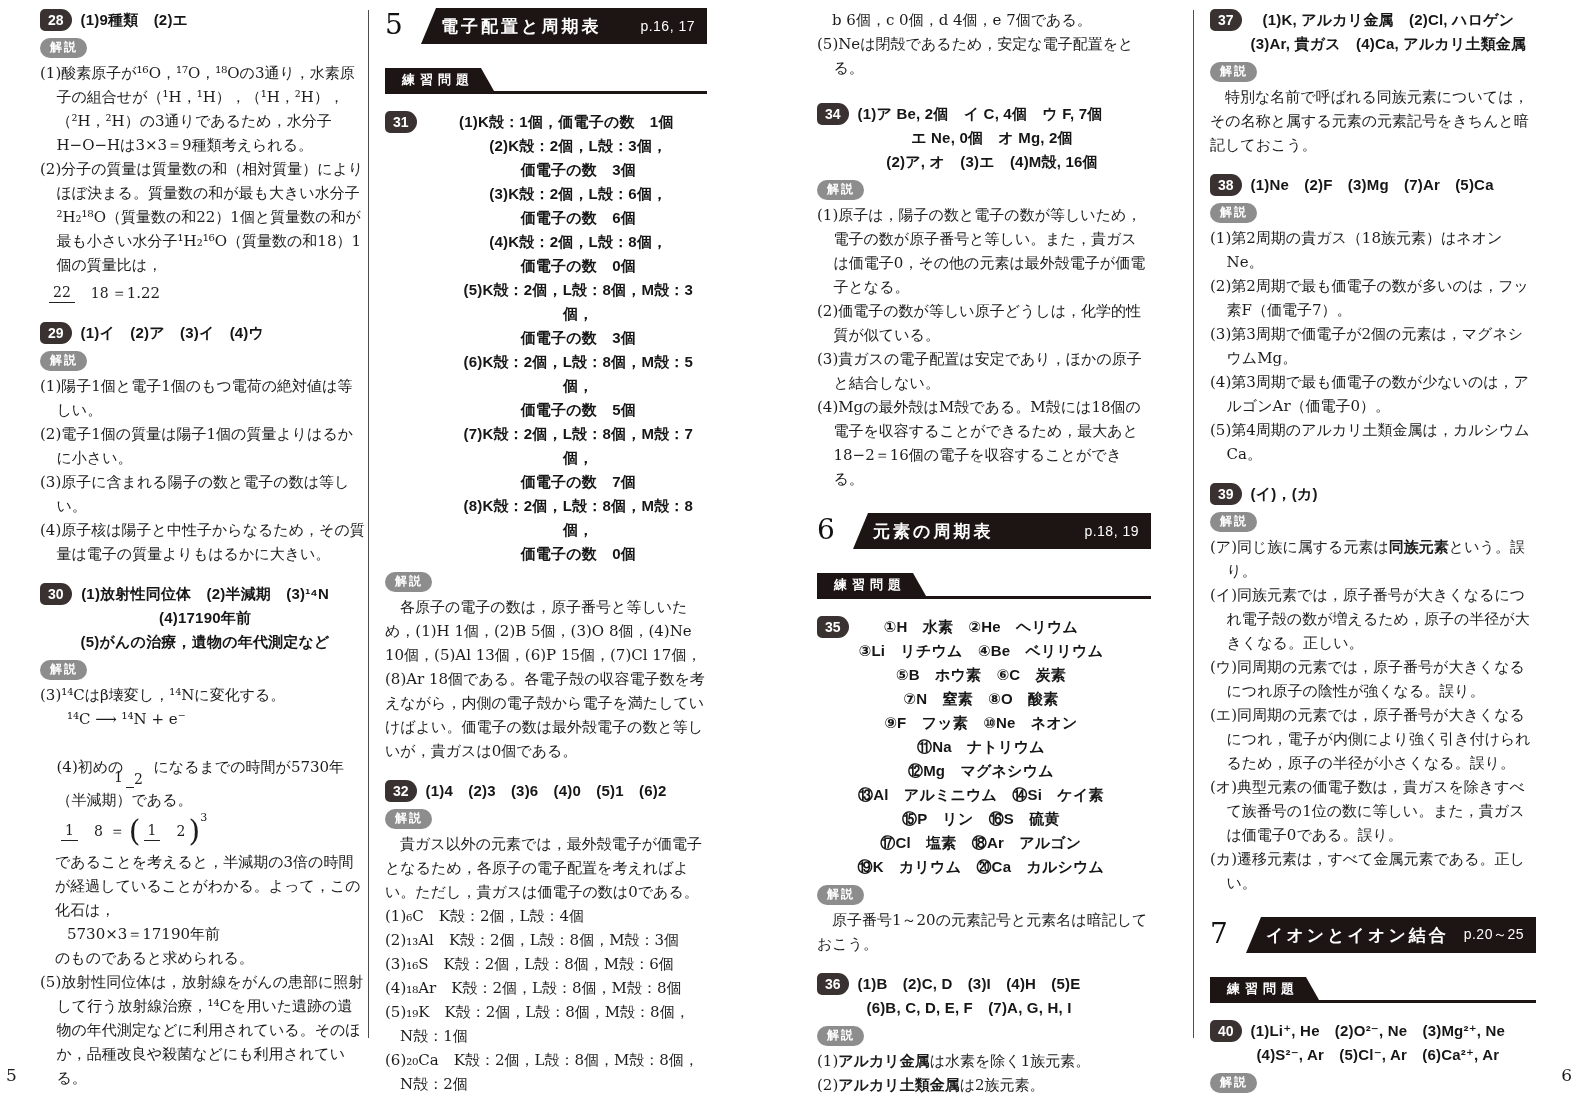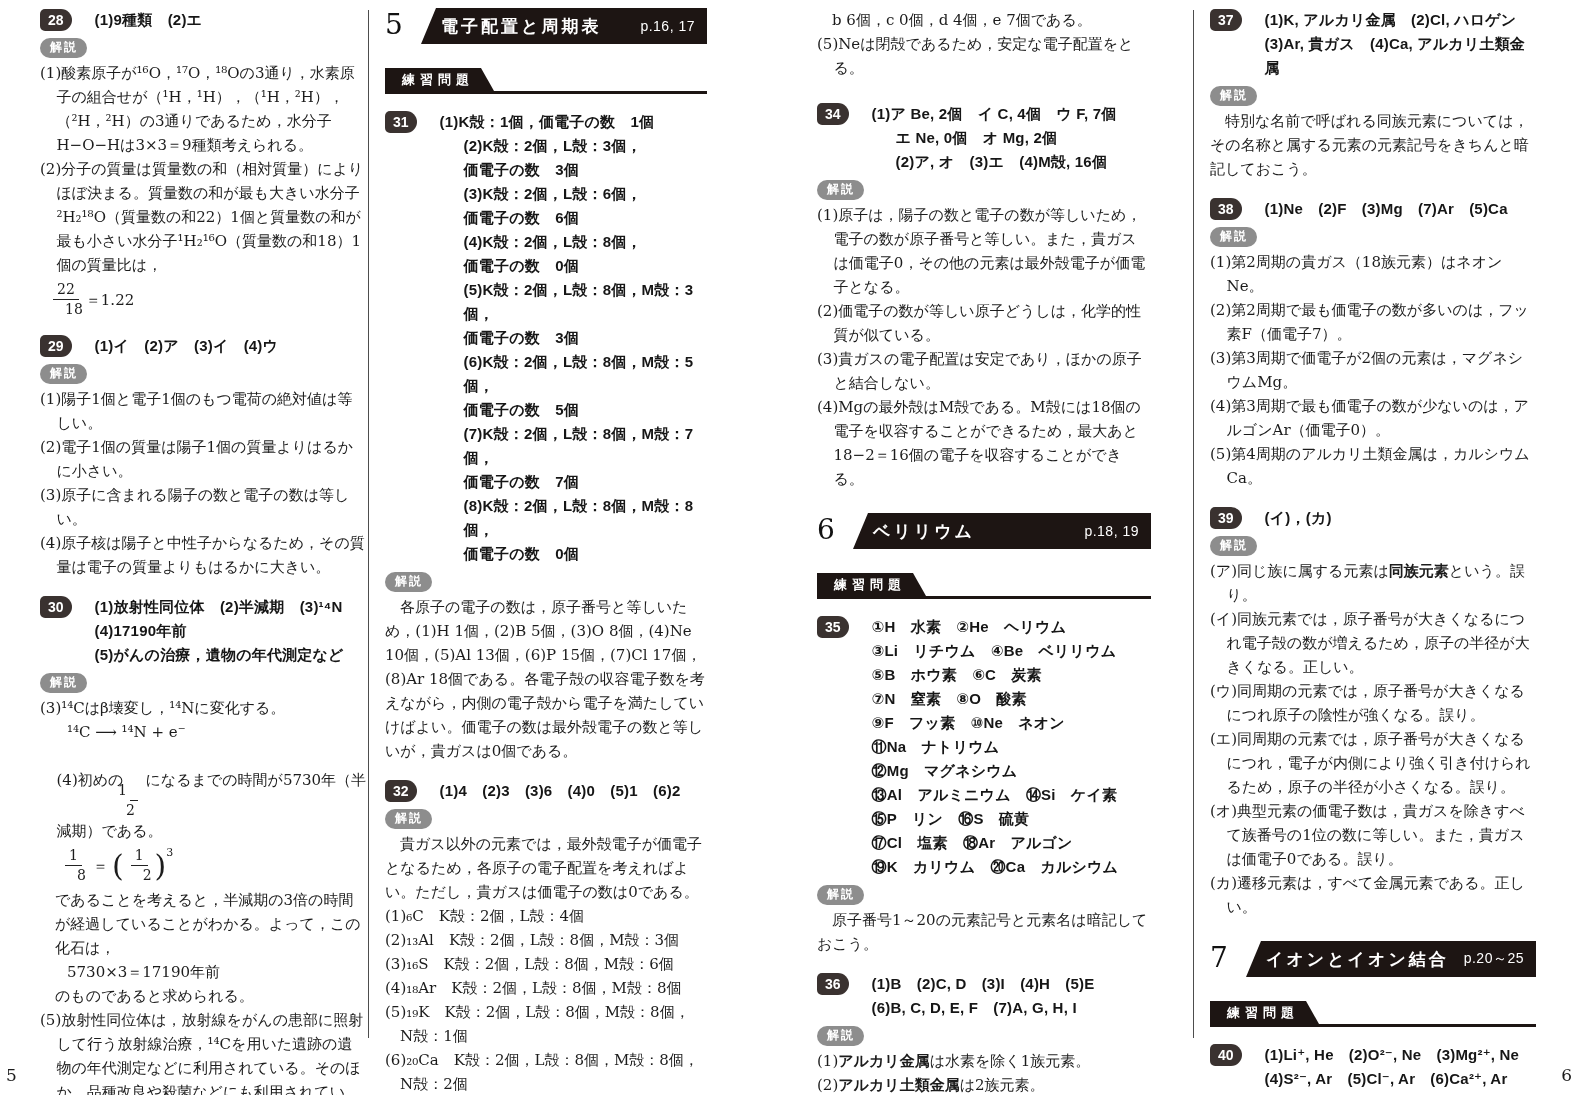--- a/index.html
+++ b/index.html
@@ -16,23 +16,23 @@
   .pagenum { position:absolute; bottom:10px; font-size:17px; font-family:"DejaVu Serif",serif; }
   #pagenum-left  { left:6px; }
   #pagenum-right { right:8px; }
 
   
   .prob { display:flex; align-items:flex-start; margin-top:16px; }
   .badge { flex:0 0 auto; min-width:28px; height:22px; margin-top:1px;
            background:#3a3230; color:#fff; text-align:center;
            font-family:"Liberation Sans","DejaVu Sans",sans-serif; font-weight:700;
            font-size:14px; line-height:22px; border-radius:5px 11px 11px 5px; padding:0 8px; }
-  .ans { margin-left:23px; font-family:"Liberation Sans","DejaVu Sans",sans-serif;
+  .ans { margin-left:9px; font-family:"Liberation Sans","DejaVu Sans",sans-serif;
          font-weight:700; font-size:15px; line-height:24px; color:#161616;
-         white-space:pre-line; letter-spacing:0.2px; }
+         white-space:pre-line; letter-spacing:0.2px;text-align:center; }
   .ans.hang { padding-left:1.6em; text-indent:-1.6em; }
 
   .kaisetsu { display:inline-block; margin:6px 0 3px 0; background:#8d8d8d; color:#fff;
               font-family:"Liberation Sans","DejaVu Sans",sans-serif; font-weight:700;
               font-size:12px; letter-spacing:2px; line-height:17px; padding:1px 9px 2px 10px;
               border-radius:10px; }
 
   .exp { font-size:15px; line-height:24px; }
   .exp .item  { padding-left:1.1em; text-indent:-1.1em; white-space:pre-line; }
   .exp .para  { text-indent:1em; }
@@ -54,21 +54,21 @@
 
   
   .renshu { border-bottom:3px solid #1d1513; margin-top:24px; line-height:0; }
   .renshu-tab { display:inline-block; background:#1d1513; color:#fff;
                 font-family:"Liberation Sans","DejaVu Sans",sans-serif; font-weight:700;
                 font-size:13px; letter-spacing:5px; line-height:19px; padding:2px 20px 2px 17px;
                 clip-path:polygon(0 0, calc(100% - 13px) 0, 100% 100%, 0 100%); }
 
   
   .math-line { display:flex; align-items:center; margin:4px 0 4px 0; padding-left:0.4em; }
-  .frac { display:inline-flex; flex-direction:column; align-items:center; vertical-align:middle; margin:0 3px; }
+  .frac { display:inline-flex; flex-direction:row; align-items:center; vertical-align:middle; margin:0 3px; }
   .frac .fnum { display:block; font-size:14px; line-height:17px; padding:0 4px 1px;
                 border-bottom:1.3px solid #222; }
   .frac .fden { display:block; font-size:14px; line-height:17px; padding-top:1px;margin-left:16px; }
   .frac.inline { display:inline-flex; vertical-align:-10px; }
   .paren { font-size:30px; font-weight:400; line-height:30px; font-family:"DejaVu Serif",serif; }
   .exponent { font-size:11px; position:relative; top:-13px; left:0px; }
   .mtext { font-size:15px; }
   .eqsign { font-size:15px; margin:0 4px; }
 </style>
 </head>
@@ -221,21 +221,21 @@
   <div class="exp">
     <div class="item">(1)原子は，陽子の数と電子の数が等しいため，電子の数が原子番号と等しい。また，貴ガスは価電子0，その他の元素は最外殻電子が価電子となる。</div>
     <div class="item">(2)価電子の数が等しい原子どうしは，化学的性質が似ている。</div>
     <div class="item">(3)貴ガスの電子配置は安定であり，ほかの原子と結合しない。</div>
     <div class="item">(4)Mgの最外殻はM殻である。M殻には18個の電子を収容することができるため，最大あと18−2＝16個の電子を収容することができる。</div>
   </div>
 
   <div class="section">
     <span class="sec-num">6</span>
     <div class="sec-banner">
-      <span class="sec-title">ベリリウム</span>
+      <span class="sec-title">元素の周期表</span>
       <span class="sec-pages">p.18, 19</span>
     </div>
   </div>
 
   <div class="renshu">
     <span class="renshu-tab">練習問題</span>
   </div>
 
   <div class="prob">
     <span class="badge">35</span>

